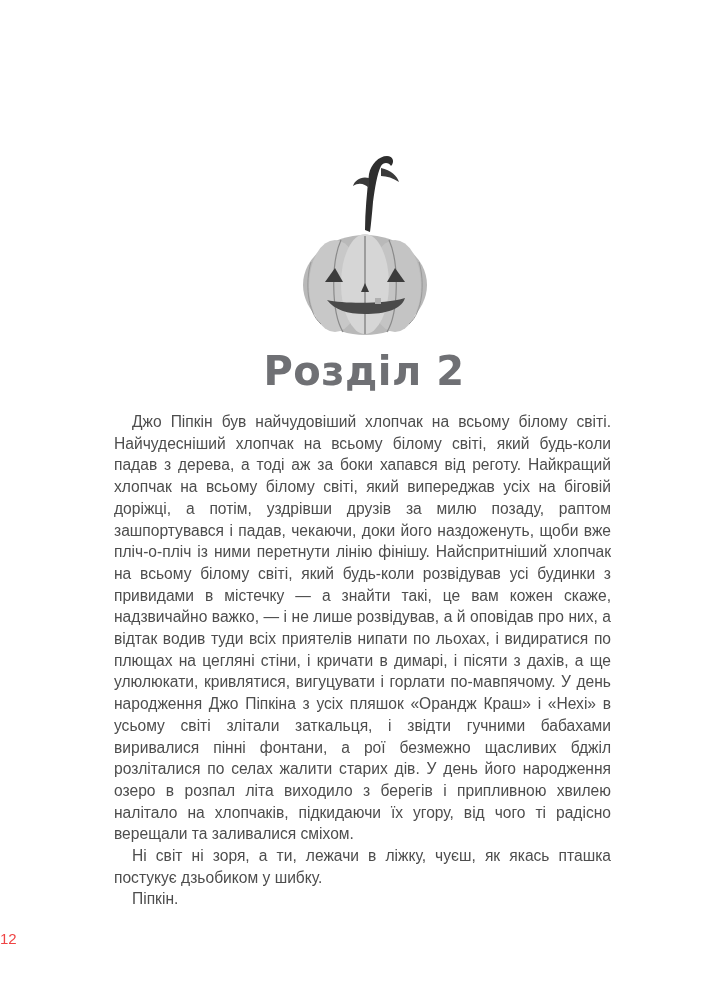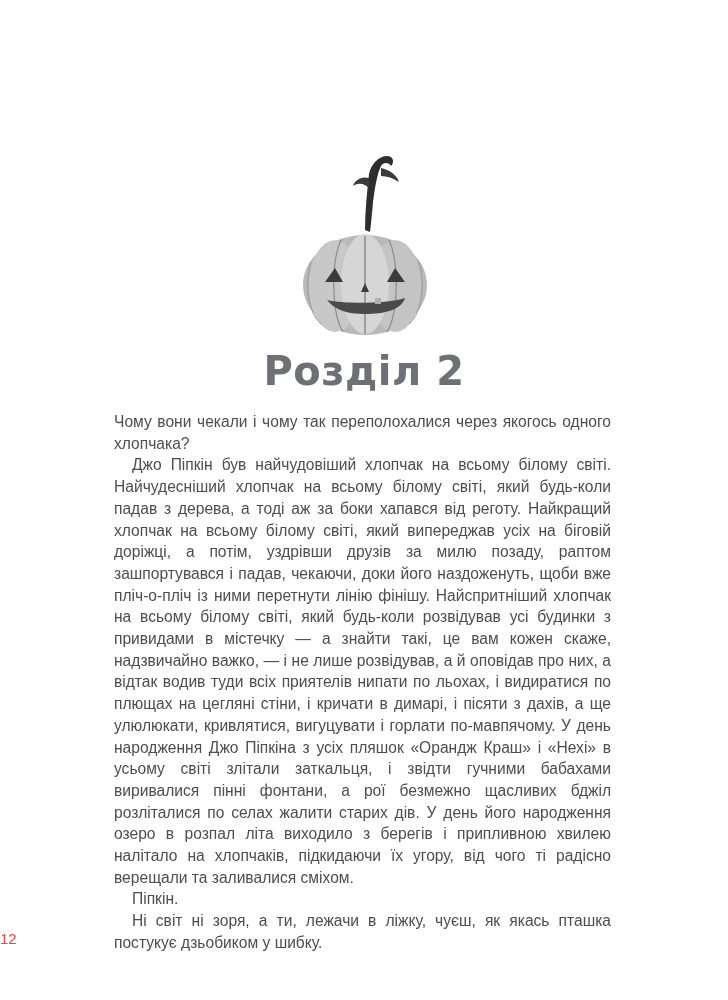--- a/index.html
+++ b/index.html
@@ -38,20 +38,19 @@
 
     <polygon points="66,140 70,131 74,140" fill="#3b3b3b"></polygon>
 
     <path d="M32 148 C50 152 90 152 110 146 C106 158 90 162 70 162 C52 162 40 158 32 148 Z" fill="#4a4a4a"></path>
     <rect x="80" y="146" width="6" height="6" fill="#b0b0b0"></rect>
   </svg>
 
   <h1 class="chapter-title">Розділ 2</h1>
 
   <div class="body-text">
-    <p>Чому вони чекали і чому так переполохалися через якогось одного хлопчака?</p>
     <p class="indent">Джо Піпкін був найчудовіший хлопчак на всьому білому світі. Найчудесніший хлопчак на всьому білому світі, який будь-коли падав з дерева, а тоді аж за боки хапався від реготу. Найкращий хлопчак на всьому білому світі, який випереджав усіх на біговій доріжці, а потім, уздрівши друзів за милю позаду, раптом зашпортувався і падав, чекаючи, доки його наздоженуть, щоби вже пліч-о-пліч із ними перетнути лінію фінішу. Найспритніший хлопчак на всьому білому світі, який будь-коли розвідував усі будинки з привидами в містечку — а знайти такі, це вам кожен скаже, надзвичайно важко, — і не лише розвідував, а й оповідав про них, а відтак водив туди всіх приятелів нипати по льохах, і видиратися по плющах на цегляні стіни, і кричати в димарі, і пісяти з дахів, а ще улюлюкати, кривлятися, вигуцувати і горлати по-мавпячому. У день народження Джо Піпкіна з усіх пляшок «Орандж Краш» і «Нехі» в усьому світі злітали заткальця, і звідти гучними бабахами виривалися пінні фонтани, а рої безмежно щасливих бджіл розліталися по селах жалити старих дів. У день його народження озеро в розпал літа виходило з берегів і припливною хвилею налітало на хлопчаків, підкидаючи їх угору, від чого ті радісно верещали та заливалися сміхом.</p>
+    <p class="indent">Ні світ ні зоря, а ти, лежачи в ліжку, чуєш, як якась пташка постукує дзьобиком у шибку.</p>
     <p class="indent">Піпкін.</p>
-    <p class="indent">Ні світ ні зоря, а ти, лежачи в ліжку, чуєш, як якась пташка постукує дзьобиком у шибку.</p>
   </div>
 
   <div class="page-number">12</div>
 </div>
 
 </body></html>

